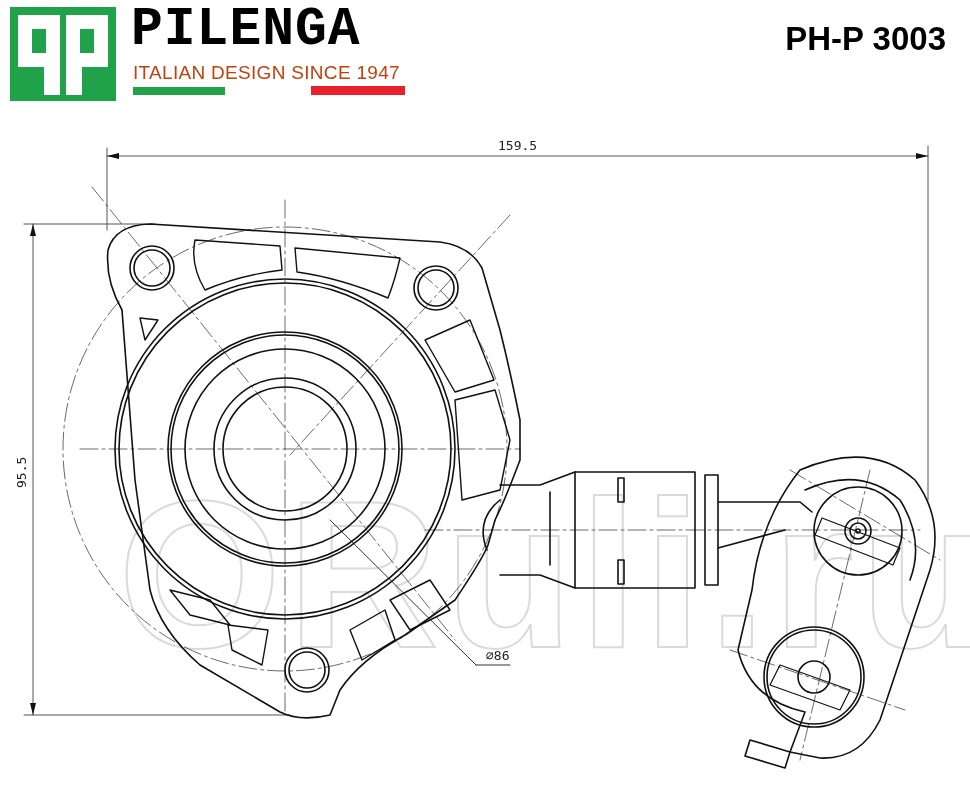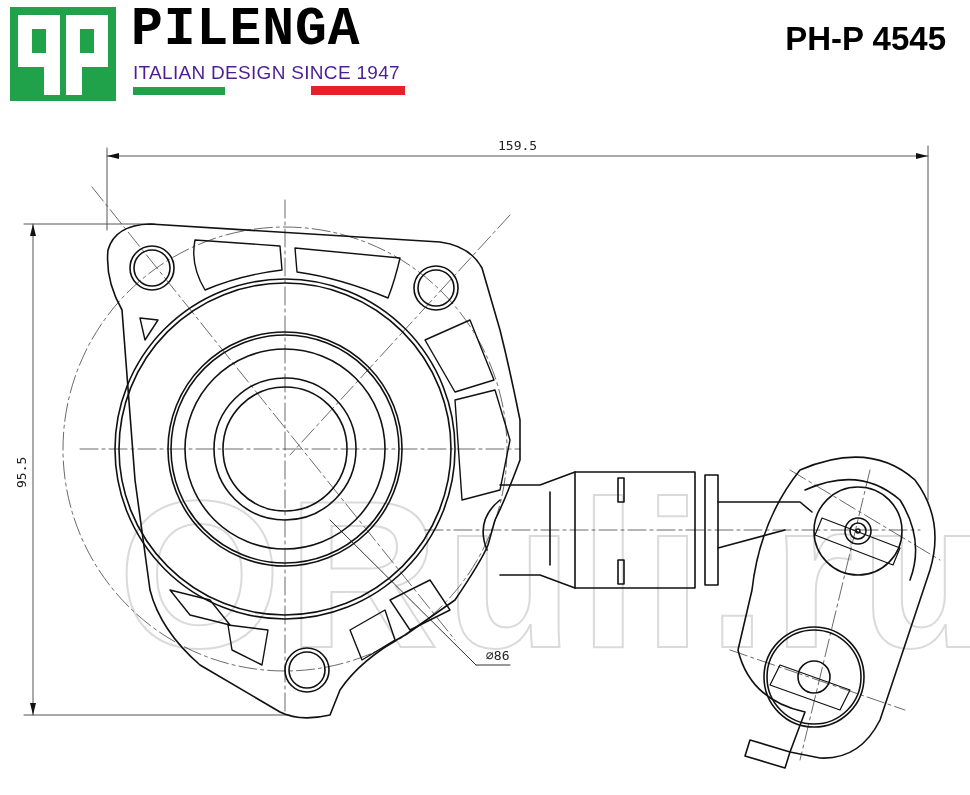--- a/index.html
+++ b/index.html
@@ -1,19 +1,19 @@
 <!DOCTYPE html>
 <html><head>
 <meta charset="utf-8">
 <style>
   html, body { margin: 0; padding: 0; background: #ffffff; }
   body { width: 970px; height: 795px; position: relative; overflow: hidden; font-family: "Liberation Sans", sans-serif; }
   .logo-box { position: absolute; left: 10px; top: 7px; width: 106px; height: 94px; background: #1fa24a; }
   .brand { position: absolute; left: 131px; top: 4px; font-family: Liberation Mono, monospace; font-weight: bold; font-size: 53px; letter-spacing: 1px; color: #000; line-height: 1; transform: scaleY(1.0); }
-  .tagline { position: absolute; left: 133px; top: 62px; font-family: "Liberation Sans", sans-serif; font-size: 19px; color: #4c1d95; letter-spacing: 0.3px; }
+  .tagline { position: absolute; left: 133px; top: 62px; font-family: "Liberation Sans", sans-serif; font-size: 19px; color: #c2410c; letter-spacing: 0.3px; }
   .stripe-green { position: absolute; left: 133px; top: 87px; width: 92px; height: 8px; background: #1fa24a; }
   .stripe-red { position: absolute; left: 311px; top: 86px; width: 94px; height: 9px; background: #e8202a; }
   .part-no { position: absolute; right: 24px; top: 20px; font-family: "Liberation Sans", sans-serif; font-weight: bold; font-size: 33px; color: #000; }
   .drawing { position: absolute; left: 0; top: 0; }
   .dim-text { font-family: "DejaVu Sans Mono", "Liberation Mono", monospace; font-size: 13px; fill: #222; }
   .watermark { position: absolute; left: 118px; top: 470px; font-family: "Liberation Sans", sans-serif; font-size: 210px; font-weight: bold; color: transparent; -webkit-text-stroke: 2px rgba(150,150,150,0.35); letter-spacing: 6px; line-height: 1; }
 </style>
 </head>
 <body>
 
@@ -22,21 +22,21 @@
 
     <path d="M8 8 H50 V88 H34 V60 H8 Z M22 22 V46 H36 V22 Z" fill="#fff" fill-rule="evenodd"></path>
 
     <path d="M56 8 H98 V60 H72 V88 H56 Z M70 22 V46 H84 V22 Z" fill="#fff" fill-rule="evenodd"></path>
   </svg>
 </div>
 <div class="brand">PILENGA</div>
 <div class="tagline">ITALIAN DESIGN SINCE 1947</div>
 <div class="stripe-green"></div>
 <div class="stripe-red"></div>
-<div class="part-no">PH-P 4545</div>
+<div class="part-no">PH-P 3003</div>
 
 <div class="watermark">ORuli.ru</div>
 
 <svg class="drawing" width="970" height="795" viewBox="0 0 970 795" fill="none" stroke="#111" stroke-width="1.6" stroke-linejoin="round" stroke-linecap="round">
 
   <g stroke="#555" stroke-width="1">
     <line x1="107" y1="148" x2="107" y2="230"></line>
     <line x1="928" y1="146" x2="928" y2="500"></line>
     <line x1="107" y1="156" x2="928" y2="156"></line>
     <path d="M107 156 l12 -3 v6 z" fill="#111" stroke="none"></path>

